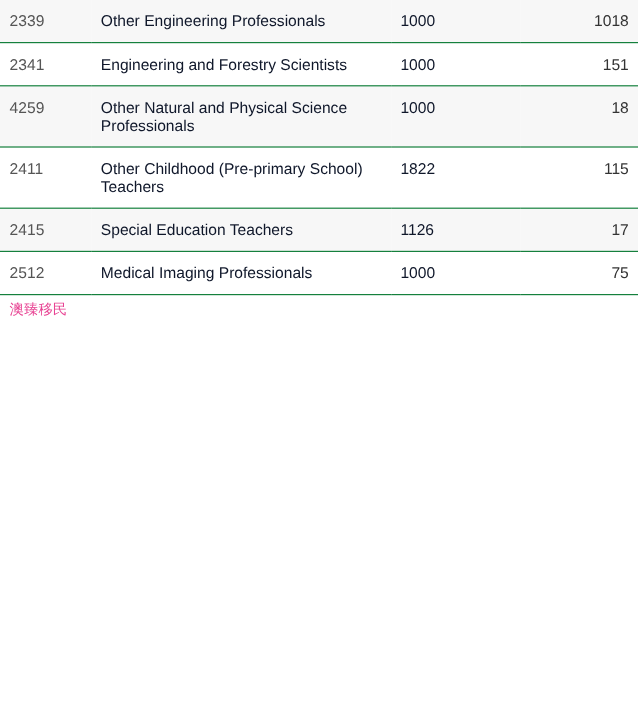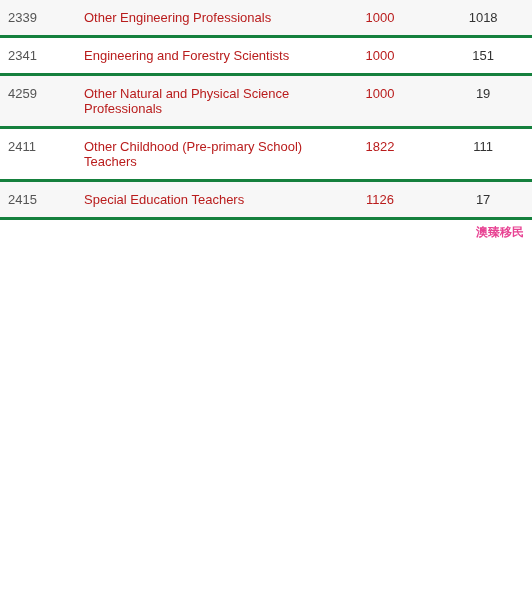--- a/index.html
+++ b/index.html
@@ -11,55 +11,55 @@
       font-family: Arial, sans-serif;
       font-size: 13px;
       background: #fff;
       width: 532px;
     }
     table {
       width: 532px;
       border-collapse: collapse;
     }
     tr {
-      border-bottom: 3px solid #15803d;
+      border-bottom: 1px solid #15803d;
     }
     tr:nth-child(odd) {
       background-color: #f7f7f7;
     }
     tr:nth-child(even) {
       background-color: #ffffff;
     }
     td {
       padding: 10px 8px;
       vertical-align: top;
-      color: #b91c1c;
+      color: #0f172a;
     }
     td:first-child {
       width: 70px;
       color: #555;
     }
     td:nth-child(2) {
       width: 230px;
     }
     td:nth-child(3) {
       width: 100px;
-      text-align: center;
+      text-align: left;
     }
     td:nth-child(4) {
       width: 90px;
-      text-align: center;
+      text-align: right;
       color: #333;
     }
     .watermark {
-      text-align: right;
+      text-align: left;
       padding: 4px 8px;
       font-size: 12px;
       color: #e84393;
-      font-weight: bold;
+      font-weight: normal;
     }
   </style>
 </head>
 <body>
 
 <table>
   <tbody id="table-body">
   <tr>
         <td>2339</td>
         <td>Other Engineering Professionals</td>
@@ -69,29 +69,35 @@
       <tr>
         <td>2341</td>
         <td>Engineering and Forestry Scientists</td>
         <td>1000</td>
         <td>151</td>
       </tr>
       <tr>
         <td>4259</td>
         <td>Other Natural and Physical Science Professionals</td>
         <td>1000</td>
-        <td>19</td>
+        <td>18</td>
       </tr>
       <tr>
         <td>2411</td>
         <td>Other Childhood (Pre-primary School) Teachers</td>
         <td>1822</td>
-        <td>111</td>
+        <td>115</td>
       </tr>
       <tr>
         <td>2415</td>
         <td>Special Education Teachers</td>
         <td>1126</td>
         <td>17</td>
       </tr>
+      <tr>
+        <td>2512</td>
+        <td>Medical Imaging Professionals</td>
+        <td>1000</td>
+        <td>75</td>
+      </tr>
     </tbody>
 </table>
 <div class="watermark" style="color: rgb(232, 67, 147);">澳臻移民</div>
 
 </body></html>

